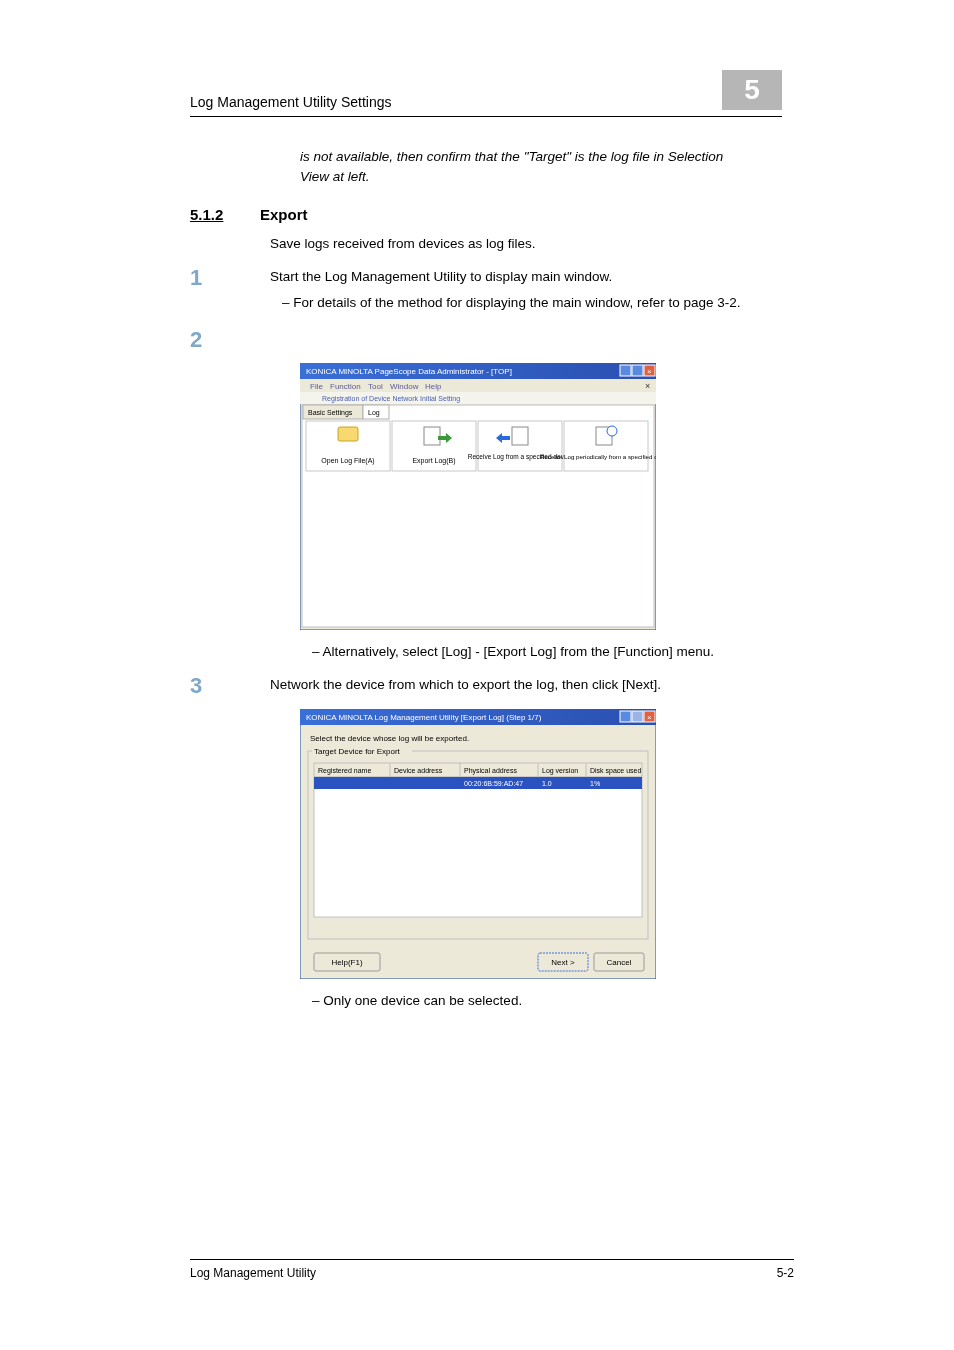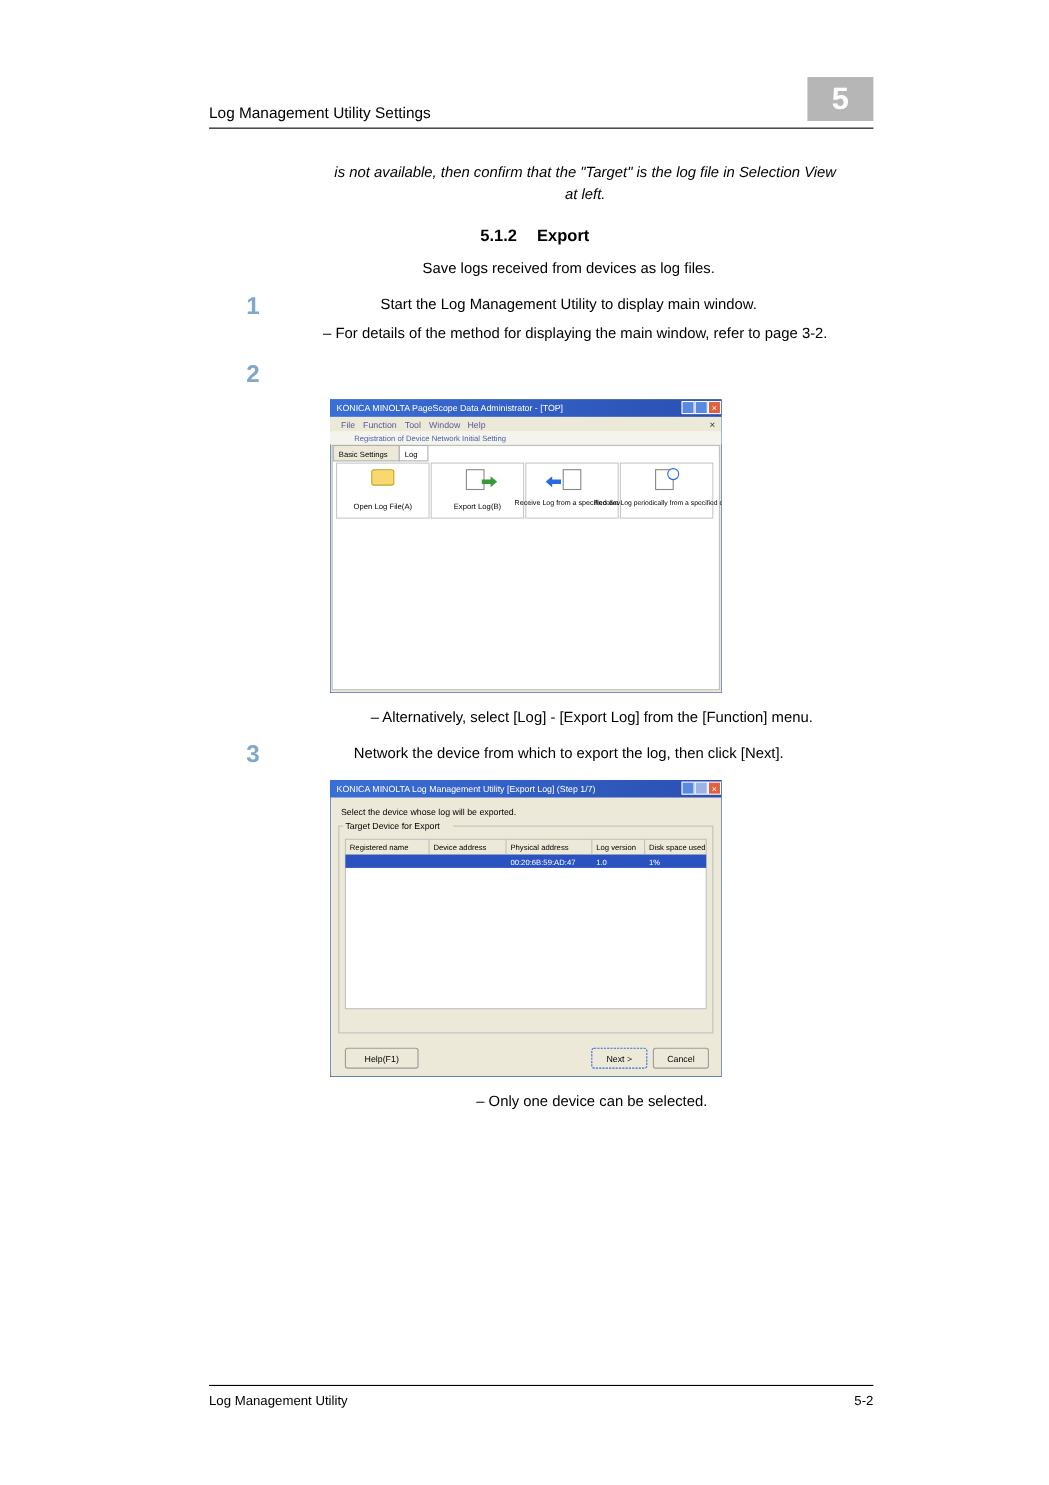--- a/index.html
+++ b/index.html
@@ -1,25 +1,25 @@
 <!DOCTYPE html>
 <html><head>
 <meta charset="utf-8">
 <style>
   html,body{margin:0;padding:0;background:#fff;font-family:Arial,Helvetica,sans-serif;color:#000;}
-  .page{width:954px;height:1350px;position:relative;box-sizing:border-box;padding:70px 0 0 0;}
+  .page{width:954px;height:1350px;position:relative;box-sizing:border-box;padding:70px 12px 0 0;}
   .header-bar{display:flex;align-items:flex-end;justify-content:space-between;padding:0 190px 0 190px;}
   .header-title{font-size:14px;color:#000;}
   .header-num-box{width:60px;height:40px;background:#b6b6b6;display:flex;align-items:center;justify-content:center;margin-right:-30px;}
   .header-num{font-size:28px;font-weight:bold;color:#fff;}
   .header-rule{border:none;border-top:1.5px solid #000;margin:6px 160px 0 190px;}
-  .content{padding:20px 190px 0 190px;font-size:13.5px;line-height:1.45;text-align:center;}
+  .content{padding:20px 190px 0 190px;font-size:13.5px;line-height:1.45;}
   .note-italic{font-style:italic;margin:10px 0 18px 110px;}
   .sec-heading{font-weight:bold;font-size:15px;margin:18px 0 8px 0;}
-  .sec-num{display:inline-block;width:70px;}
+  .sec-num{display:inline-block;width:70px;text-decoration:underline;}
   .para-indent{margin-left:80px;}
   .step{display:flex;align-items:flex-start;margin:14px 0 4px 0;}
   .step-num{font-size:22px;font-weight:bold;color:#7fa8c9;width:80px;flex-shrink:0;line-height:1;}
   .step-body{flex:1;}
   .sub{margin:6px 0 2px 28px;text-indent:-16px;}
   .sub::before{content:"–  ";}
   .screenshot{margin:12px 0 12px 110px;}
   .screenshot svg{display:block;}
   .footer{position:absolute;bottom:70px;left:190px;right:160px;}
   .footer-rule{border:none;border-top:1px solid #000;margin:0 0 6px 0;}

